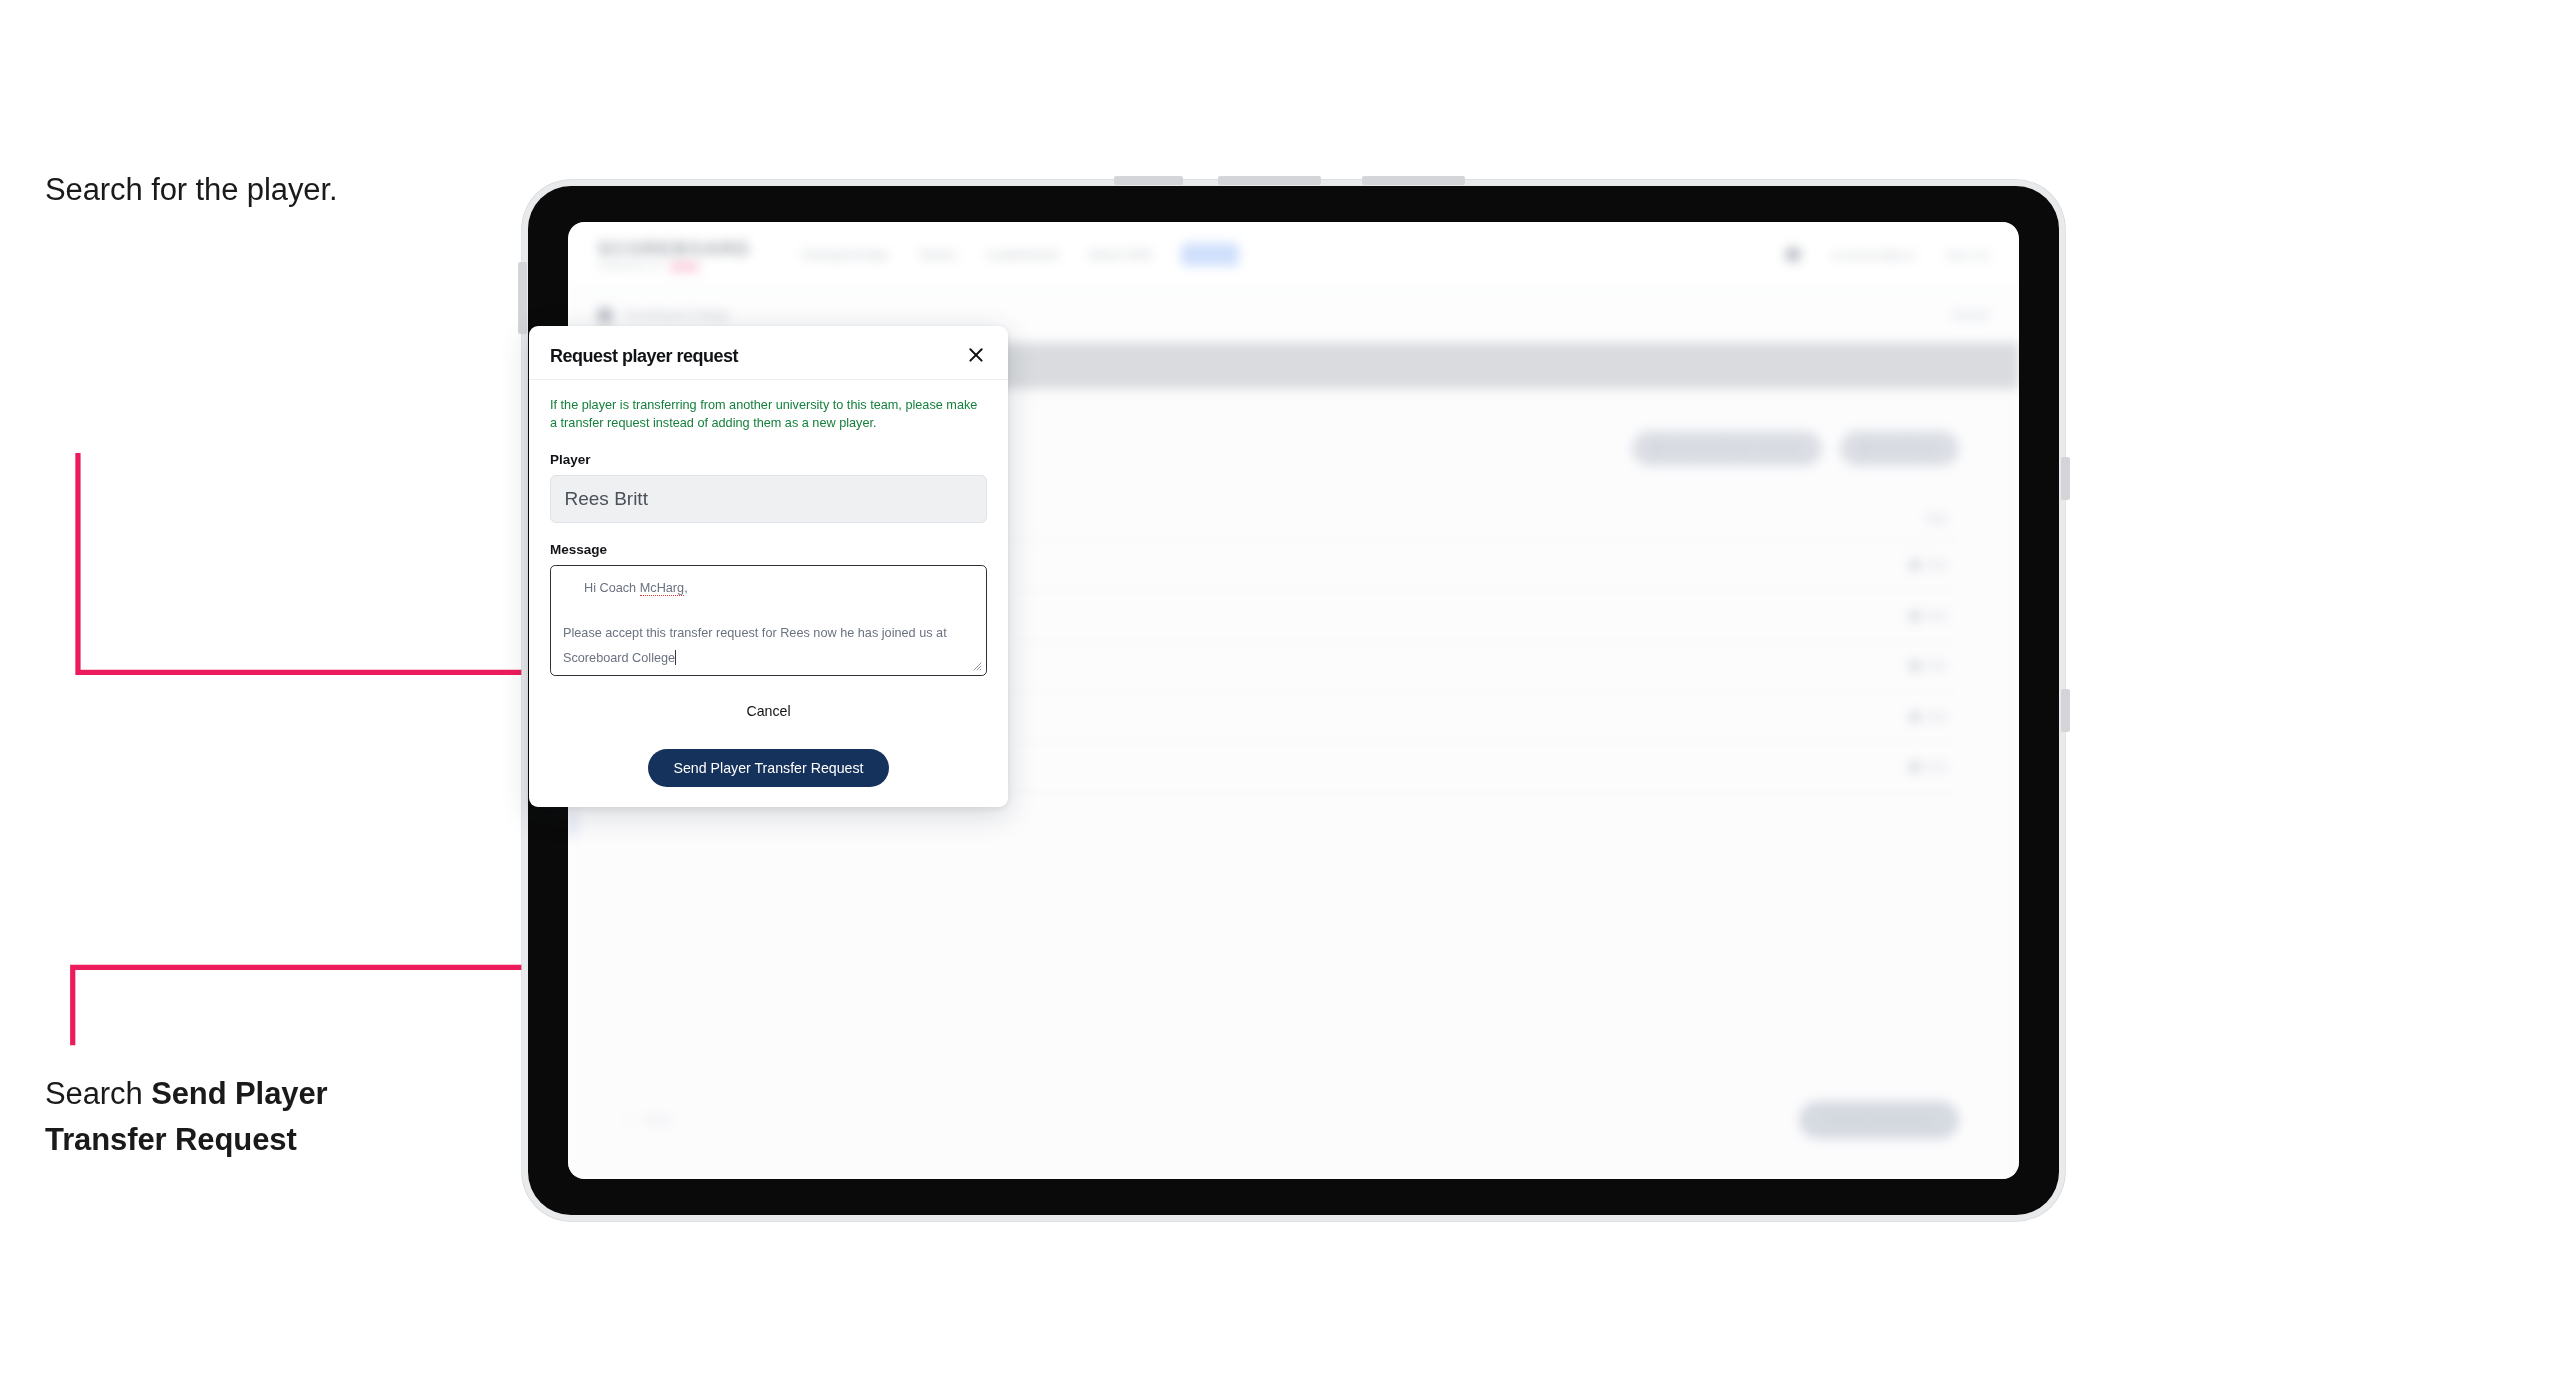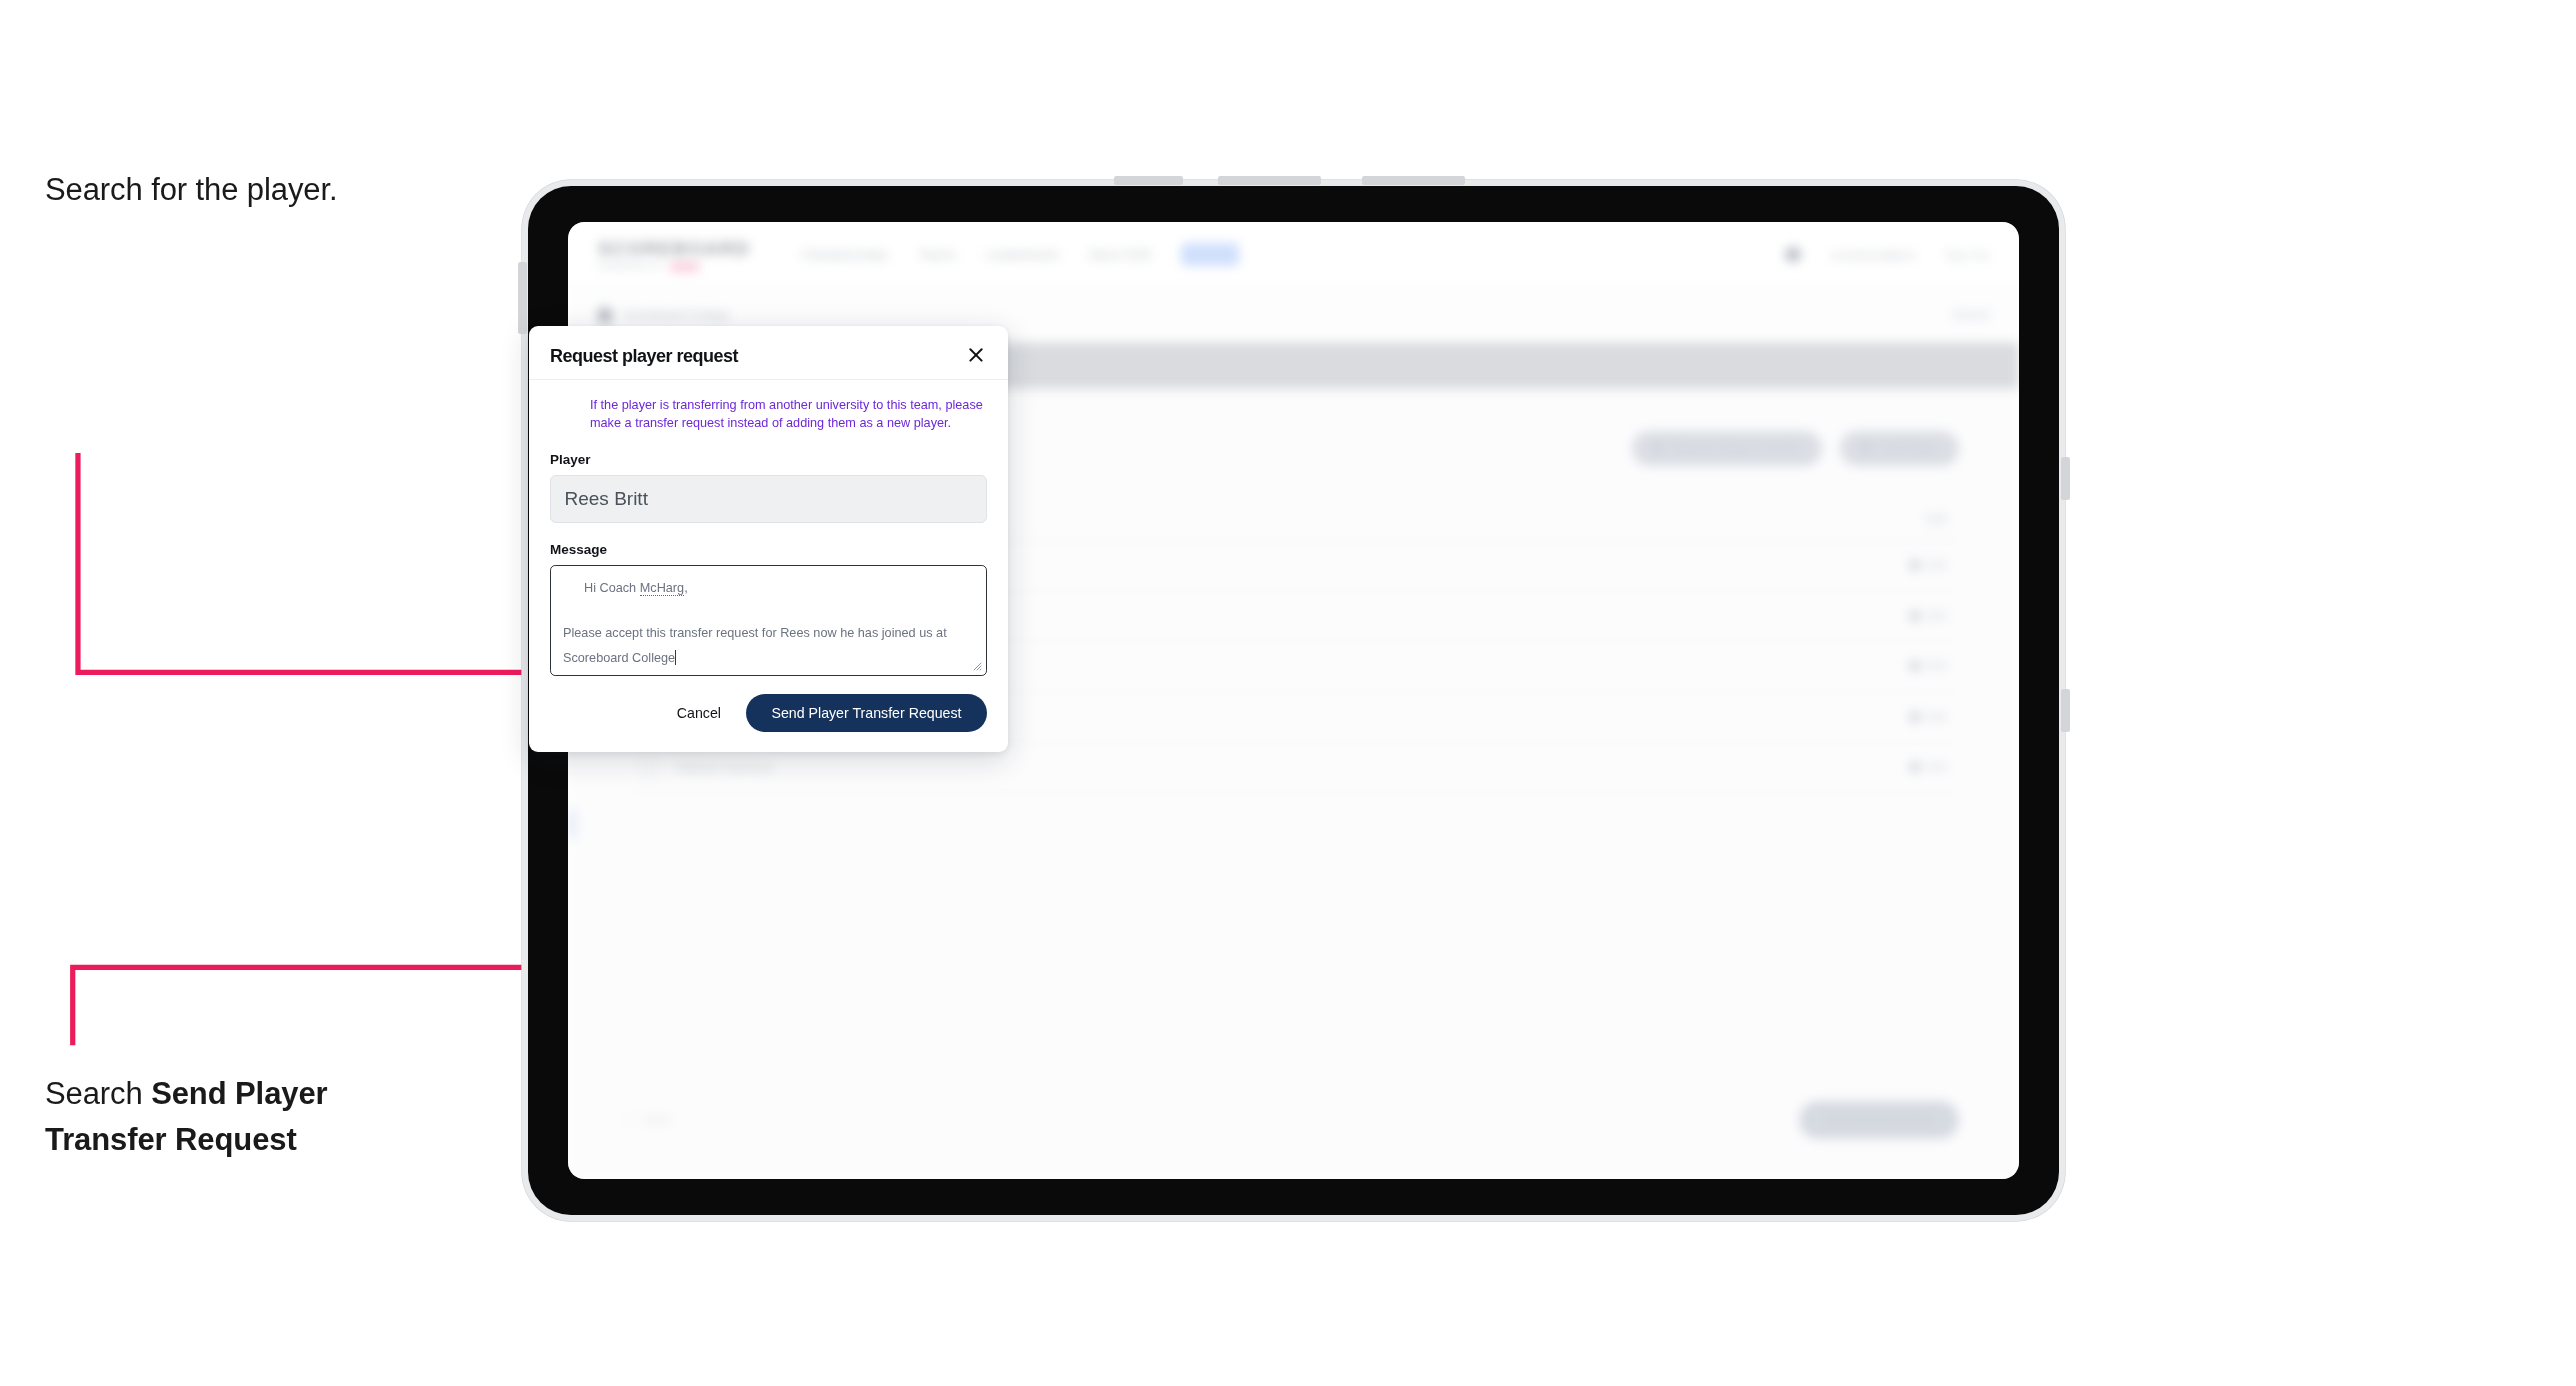--- a/index.html
+++ b/index.html
@@ -143,21 +143,21 @@
     width: 22.5px; height: 22.5px; position: relative; cursor: pointer;
     background: none; border: none; padding: 0; flex: 0 0 auto; margin-top: -2.2px;
   }
   .close-btn::before, .close-btn::after {
     content: ""; position: absolute; left: 2.2px; top: 10.5px; width: 18px; height: 1.9px;
     background: #111317; border-radius: 1.5px;
   }
   .close-btn::before { transform: rotate(45deg); }
   .close-btn::after  { transform: rotate(-45deg); }
   .modal-body { padding: 16.5px 21px 0 21px; }
-  .modal-desc { font-size: 12.7px; line-height: 1.45; color: #6d28d9; margin-left: 40px; }
+  .modal-desc { font-size: 12.7px; line-height: 1.45; color: #15803d; }
   .field-label { font-size: 13.5px; font-weight: 700; color: #111317; margin: 19.5px 0 7.5px 0; }
   .player-input {
     width: 100%; background: #eef0f2; border: 0.7px solid #dfe2e6; border-radius: 6px;
     padding: 12px 13.5px; font-size: 19px; color: #4a5159;
     font-family: "Liberation Sans", sans-serif;
   }
   .message-box {
     width: 100%; height: 111px; border: 1.2px solid #2c3238; border-radius: 5.2px;
     padding: 10.5px 12px; font-size: 12.7px; line-height: 1.9; color: #6b7280;
     font-family: "Liberation Sans", sans-serif; resize: none; overflow: hidden;
@@ -165,22 +165,23 @@
   }
   .msg-line1 { position: relative; display: inline-block; margin-left: 21px; }
   .msg-misspell {
     border-bottom: 1.5px dotted #e0362c;
   }
   .resize-grip {
     position: absolute; right: 4.5px; bottom: 3.7px; width: 9px; height: 9px;
     pointer-events: none;
   }
   .modal-foot {
-    display: flex; align-items: center; justify-content: flex-end; gap: 10px;
+    display: flex; align-items: center; justify-content: flex-end; gap: 21px;
     padding: 18px 21px 19.5px 21px;
+    flex-direction: column;
   }
   .cancel-btn {
     background: none; border: none; font-size: 14.2px; color: #111317; cursor: pointer;
     padding: 9px 15px; font-family: "Liberation Sans", sans-serif;
   }
   .send-btn {
     background: #15325c; color: #ffffff; border: none; border-radius: 22.5px;
     font-size: 14.2px; padding: 11.2px 25.5px; cursor: pointer;
     font-family: "Liberation Sans", sans-serif; white-space: nowrap;
   }

